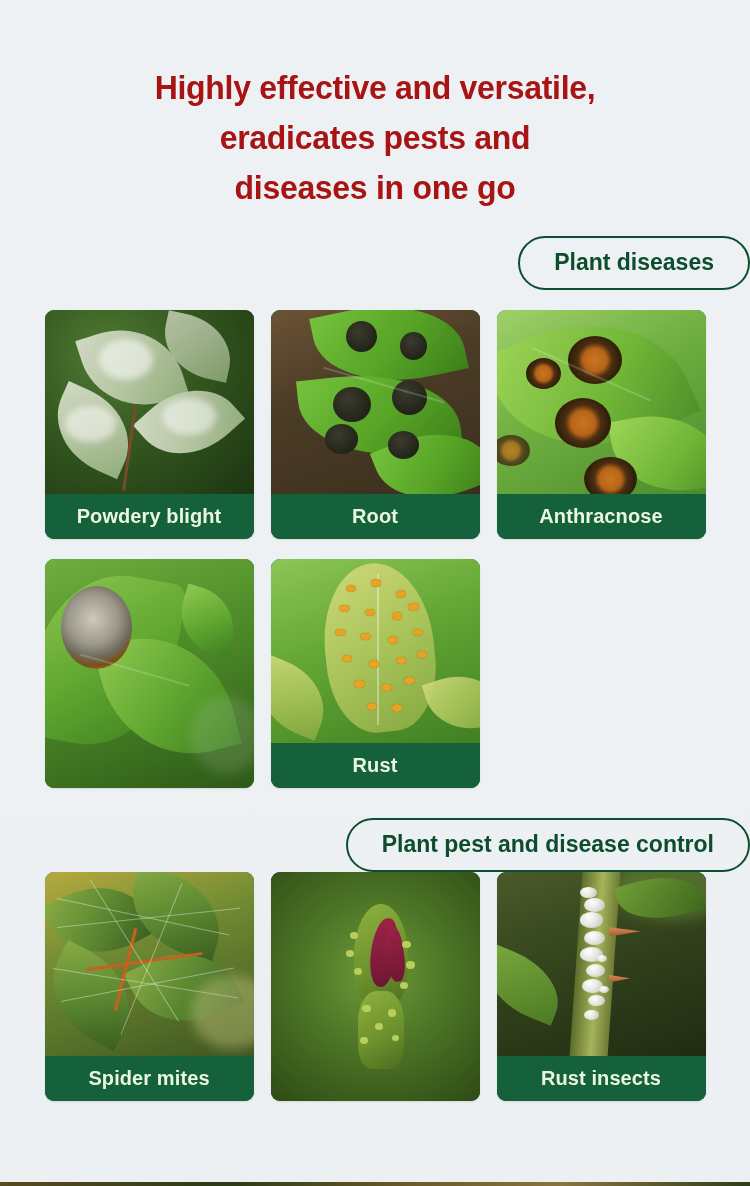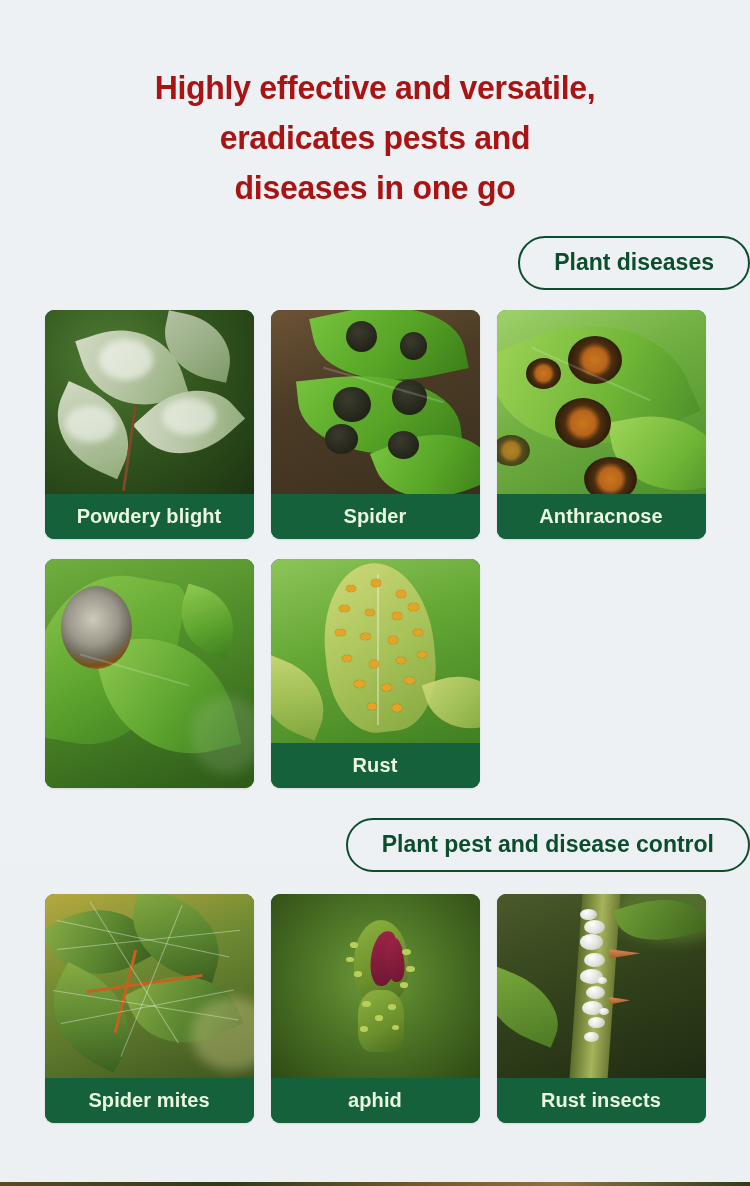--- a/index.html
+++ b/index.html
@@ -46,21 +46,21 @@
   
   .grid {
     width:661px;
     margin:0 auto;
     display:grid;
     grid-template-columns:repeat(3,1fr);
     column-gap:17px;
     row-gap:20px;
   }
   #grid-diseases { margin-top:20px; }
-  #grid-pests { margin-top:22px; }
+  #grid-pests { }
 
   .card {
     position:relative;
     border-radius:9px;
     overflow:hidden;
     background:#14613c;
     box-shadow:0 1px 2px rgba(0,0,0,.10);
     height:229px;
     display:flex;
     flex-direction:column;
@@ -200,21 +200,21 @@
         <div class="leaf" style="left:52%;top:66%;width:52%;height:38%;transform:rotate(-22deg)"></div>
         <div class="blob" style="left:36%;top:6%;width:15%;height:17%"></div>
         <div class="blob" style="left:62%;top:12%;width:13%;height:15%"></div>
         <div class="blob" style="left:30%;top:42%;width:18%;height:19%"></div>
         <div class="blob" style="left:58%;top:38%;width:17%;height:19%"></div>
         <div class="blob" style="left:26%;top:62%;width:16%;height:16%"></div>
         <div class="blob" style="left:56%;top:66%;width:15%;height:15%"></div>
         <div class="vein" style="left:24%;top:40%;width:60%;height:2px;transform:rotate(16deg)"></div>
       </div>
     </div>
-    <div class="caption">Spider</div>
+    <div class="caption">Root</div>
   </div>
 
   <div class="card">
     <div class="photo">
       <div class="scene bg-anth">
         <div class="leaf" style="left:2%;top:4%;width:86%;height:74%;transform:rotate(-24deg)"></div>
         <div class="leaf" style="left:56%;top:56%;width:50%;height:44%;transform:rotate(-10deg)"></div>
         <div class="ring" style="left:34%;top:14%;width:26%;height:26%"></div>
         <div class="ring" style="left:14%;top:26%;width:17%;height:17%"></div>
         <div class="ring" style="left:28%;top:48%;width:27%;height:27%"></div>
@@ -313,21 +313,20 @@
         <div class="aphd" style="left:63%;top:30%;width:4%;height:3.2%"></div>
         <div class="aphd" style="left:65%;top:39%;width:4%;height:3.2%"></div>
         <div class="aphd" style="left:62%;top:48%;width:4%;height:3.2%"></div>
         <div class="aphd" style="left:44%;top:58%;width:4%;height:3.2%"></div>
         <div class="aphd" style="left:56%;top:60%;width:4%;height:3.2%"></div>
         <div class="aphd" style="left:50%;top:66%;width:4%;height:3.2%"></div>
         <div class="aphd" style="left:43%;top:72%;width:3.5%;height:3%"></div>
         <div class="aphd" style="left:58%;top:71%;width:3.5%;height:3%"></div>
       </div>
     </div>
-    <div class="caption">aphid</div>
   </div>
 
   <div class="card">
     <div class="photo">
       <div class="scene bg-scale">
         <div class="blob" style="left:56%;top:-8%;width:56%;height:34%;background:rgba(110,150,60,.45);filter:blur(7px)"></div>
         <div class="cane" style="left:38%;top:-4%;width:18%;height:108%;transform:rotate(4deg)"></div>
         <div class="leaf" style="left:-8%;top:46%;width:40%;height:30%;transform:rotate(22deg);background:linear-gradient(140deg,#79a83c,#4d7a24)"></div>
         <div class="leaf" style="left:58%;top:2%;width:40%;height:24%;transform:rotate(-16deg);background:linear-gradient(140deg,#6f9e36,#41681e)"></div>
         <div class="thorn" style="left:54%;top:30%;width:15%;height:5%;clip-path:polygon(0 0,100% 45%,0 100%)"></div>

